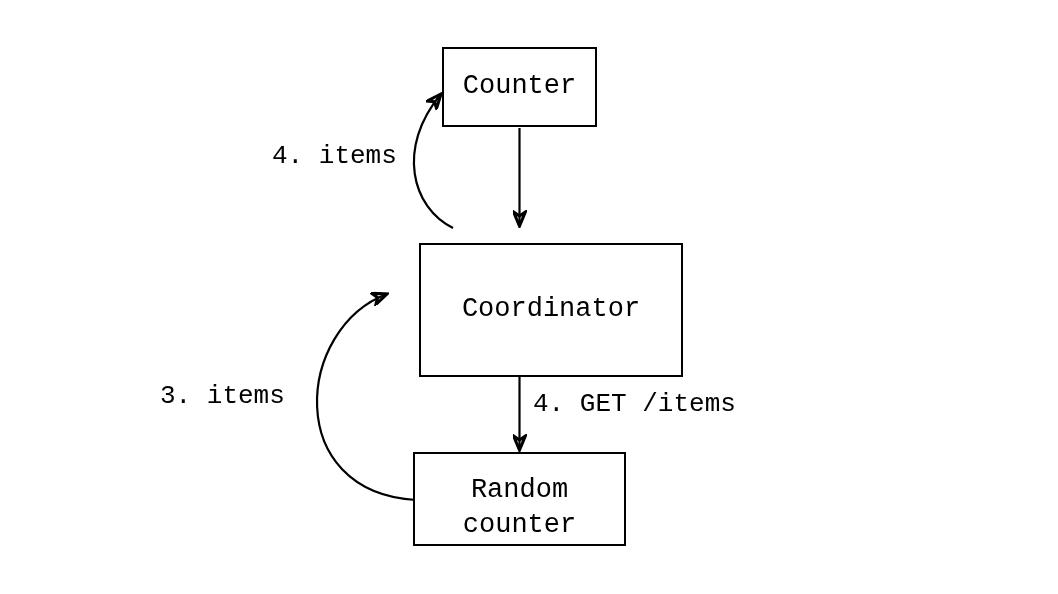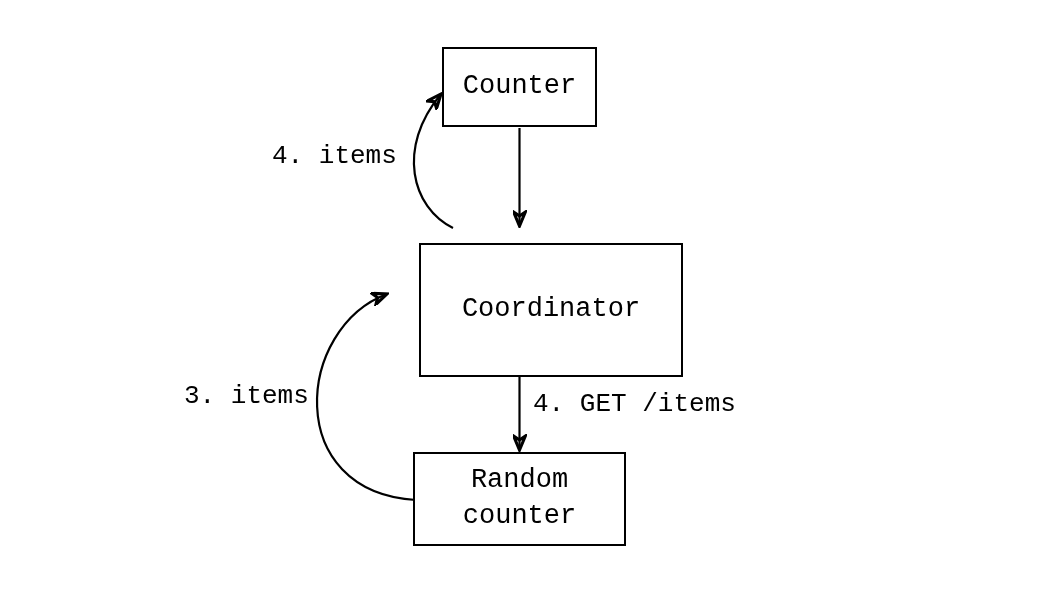--- a/index.html
+++ b/index.html
@@ -44,24 +44,24 @@
     white-space: pre-line;
   }
   .edge-label {
     position: absolute;
     font-size: 26px;
     line-height: 30px;
     white-space: nowrap;
   }
   .node-counter        { left: 442px; top: 47px;  width: 155px; height: 80px; }
   .node-coordinator    { left: 388px; top: 243px; width: 264px; height: 134px; margin-left: 31px; }
-  .node-random-counter { left: 413px; top: 452px; width: 213px; height: 94px; }
+  .node-random-counter { left: 413px; top: 452px; width: 213px; height: 94px; align-items: flex-end; }
   .edge-label-1 { left: 533px; top: 150px; }
   .edge-label-2 { left: 533px; top: 389px; }
-  .edge-label-3 { left: 184px; top: 381px; }
+  .edge-label-3 { left: 160px; top: 381px; }
   .edge-label-4 { left: 272px; top: 141px; }
 </style>
 </head>
 <body>
 
 <div class="canvas" style="--bg: #ffffff; --stroke: #000000;">
 
   <svg class="edge-layer" viewBox="0 0 1058 594" xmlns="http://www.w3.org/2000/svg" aria-hidden="true">
     <defs>
       <marker id="arrowhead" viewBox="0 0 10 10" refX="10" refY="5" markerWidth="18" markerHeight="14" markerUnits="userSpaceOnUse" orient="auto">

